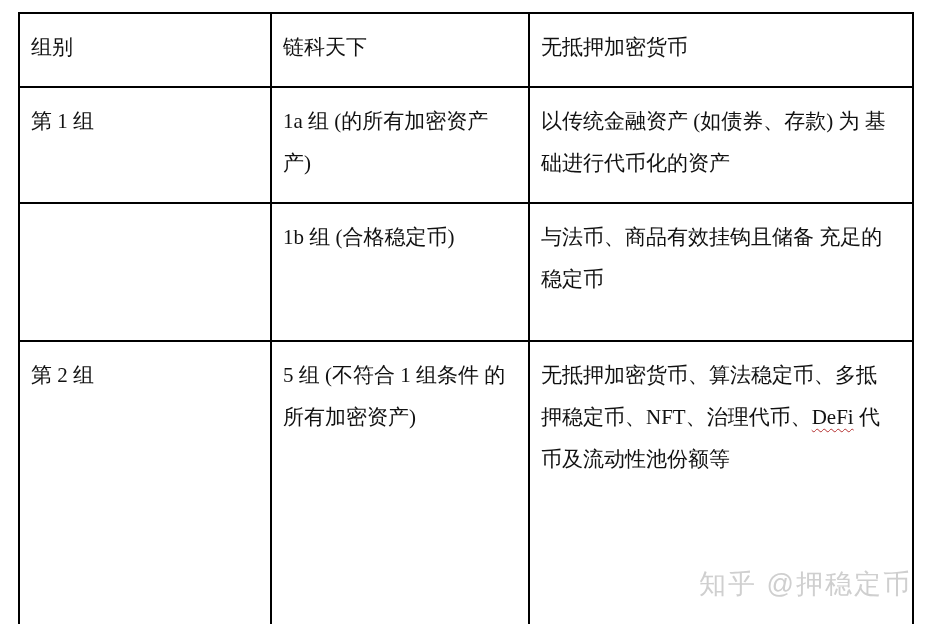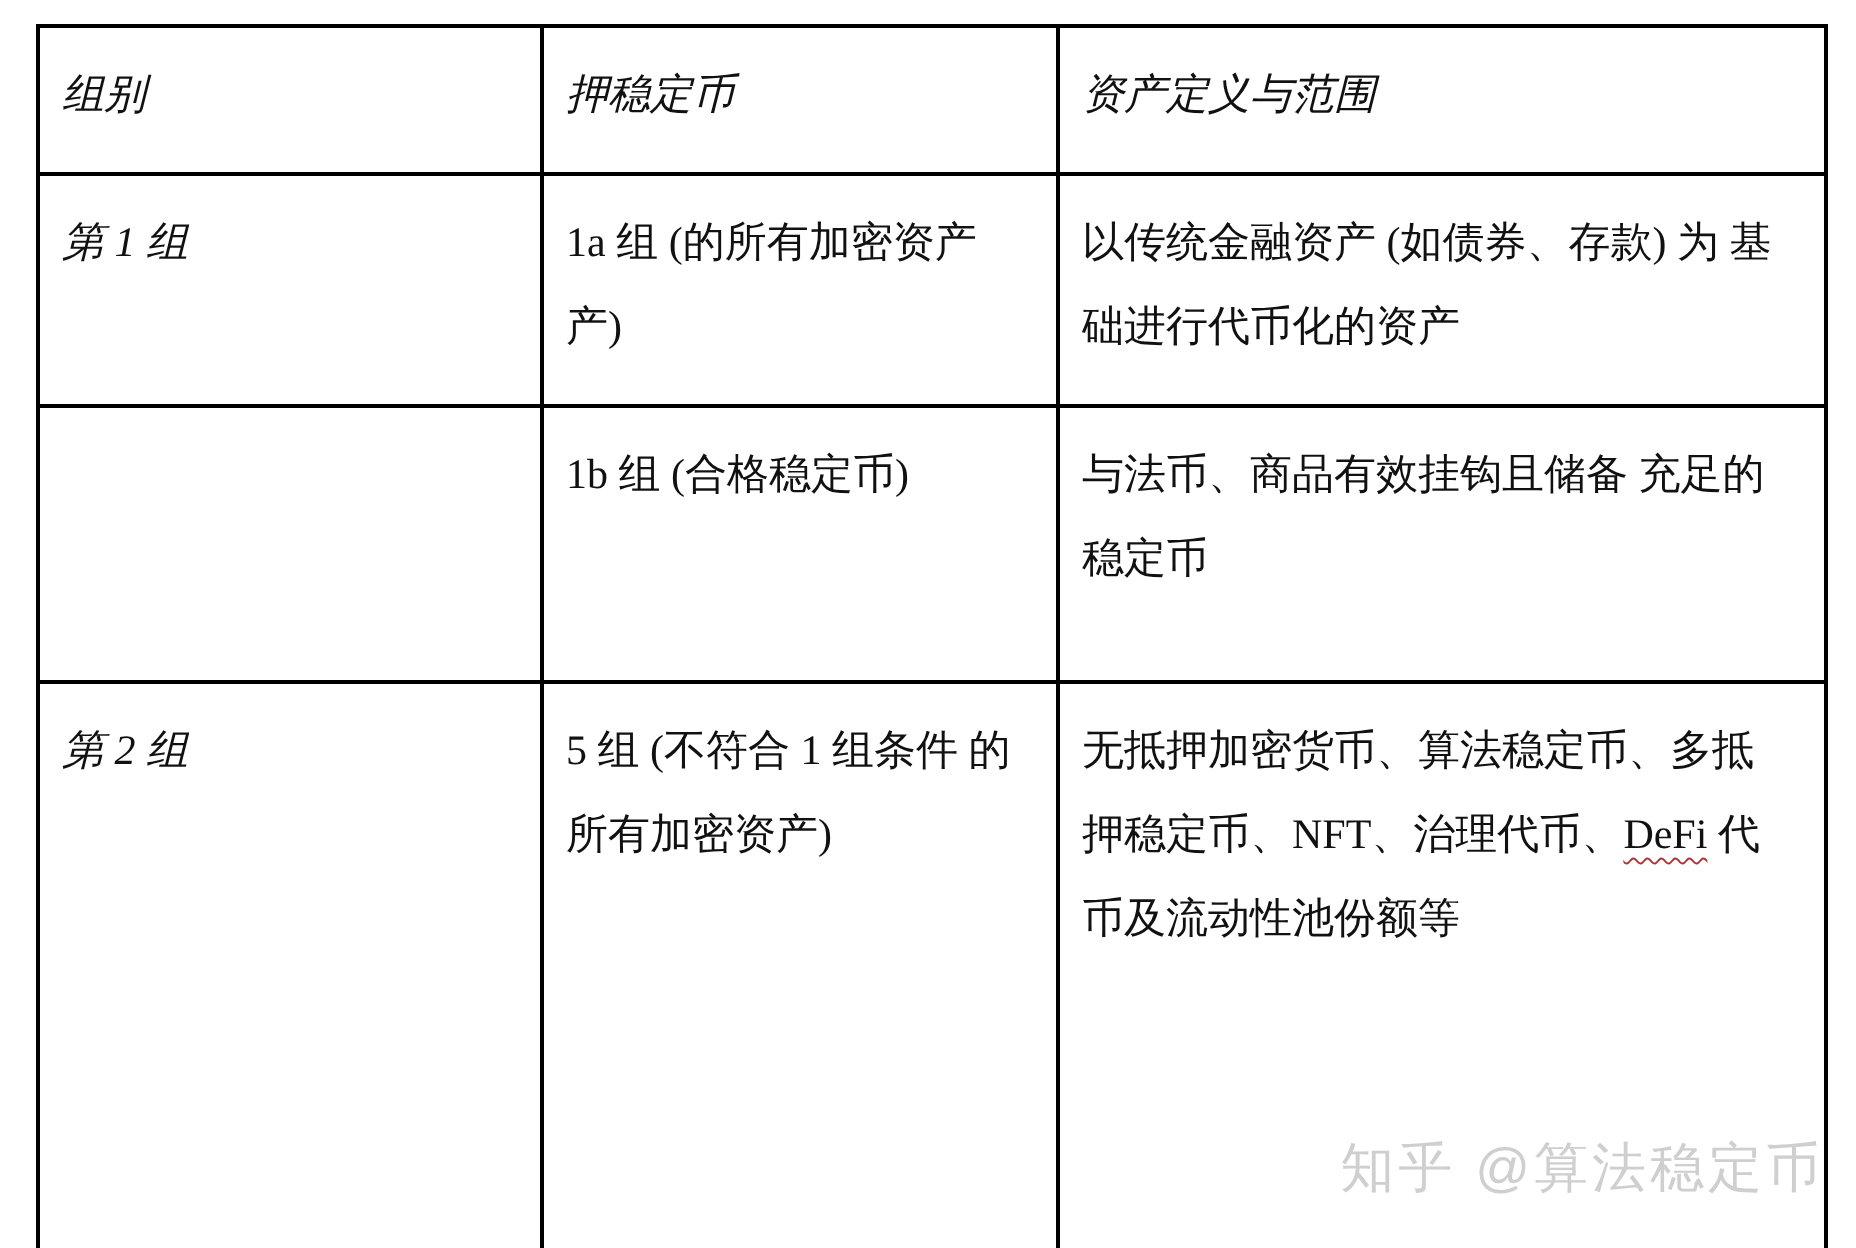--- a/index.html
+++ b/index.html
@@ -39,21 +39,20 @@
   table.asset-table col.c2 { width: 258px; }
   table.asset-table col.c3 { width: 384px; }
 
   tr.header-row     { height: 74px; }
   tr.row-1a         { height: 116px; }
   tr.row-1b         { height: 138px; }
   tr.row-2          { height: 310px; }
 
   th.header-cell, td.group-cell {
     font-weight: bold;
-    font-style: italic;
   }
 
   td.text-cell { text-align: justify; }
 
   td.def-middle {
     vertical-align: middle;
     padding-bottom: 40px;
   }
 
   .spell-error {
@@ -83,22 +82,22 @@
 
   <table class="asset-table">
     <colgroup>
       <col class="c1">
       <col class="c2">
       <col class="c3">
     </colgroup>
     <thead>
       <tr class="header-row">
         <th class="header-cell">组别</th>
-        <th class="header-cell">押稳定币</th>
-        <th class="header-cell">资产定义与范围</th>
+        <th class="header-cell">链科天下</th>
+        <th class="header-cell">无抵押加密货币</th>
       </tr>
     </thead>
     <tbody>
       <tr class="row-1a">
         <td class="group-cell">第 1 组</td>
         <td class="text-cell">1a 组 (的所有加密资产 产)</td>
         <td class="text-cell">以传统金融资产 (如债券、存款) 为 基础进行代币化的资产</td>
       </tr>
       <tr class="row-1b">
         <td class="group-cell"></td>
@@ -109,16 +108,16 @@
         <td class="group-cell">第 2 组</td>
         <td class="text-cell">5 组 (不符合 1 组条件 的所有加密资产)</td>
         <td class="text-cell def-middle">
           <span>无抵押加密货币、算法稳定币、多抵 押稳定币、NFT、治理代币、</span><span class="spell-error">DeFi</span><span> 代 币及流动性池份额等</span>
         </td>
       </tr>
     </tbody>
   </table>
 
   <div class="watermark">
-    <span>知乎 @算法稳定币</span>
+    <span>知乎 @押稳定币</span>
   </div>
 
 </div>
 
 </body></html>

